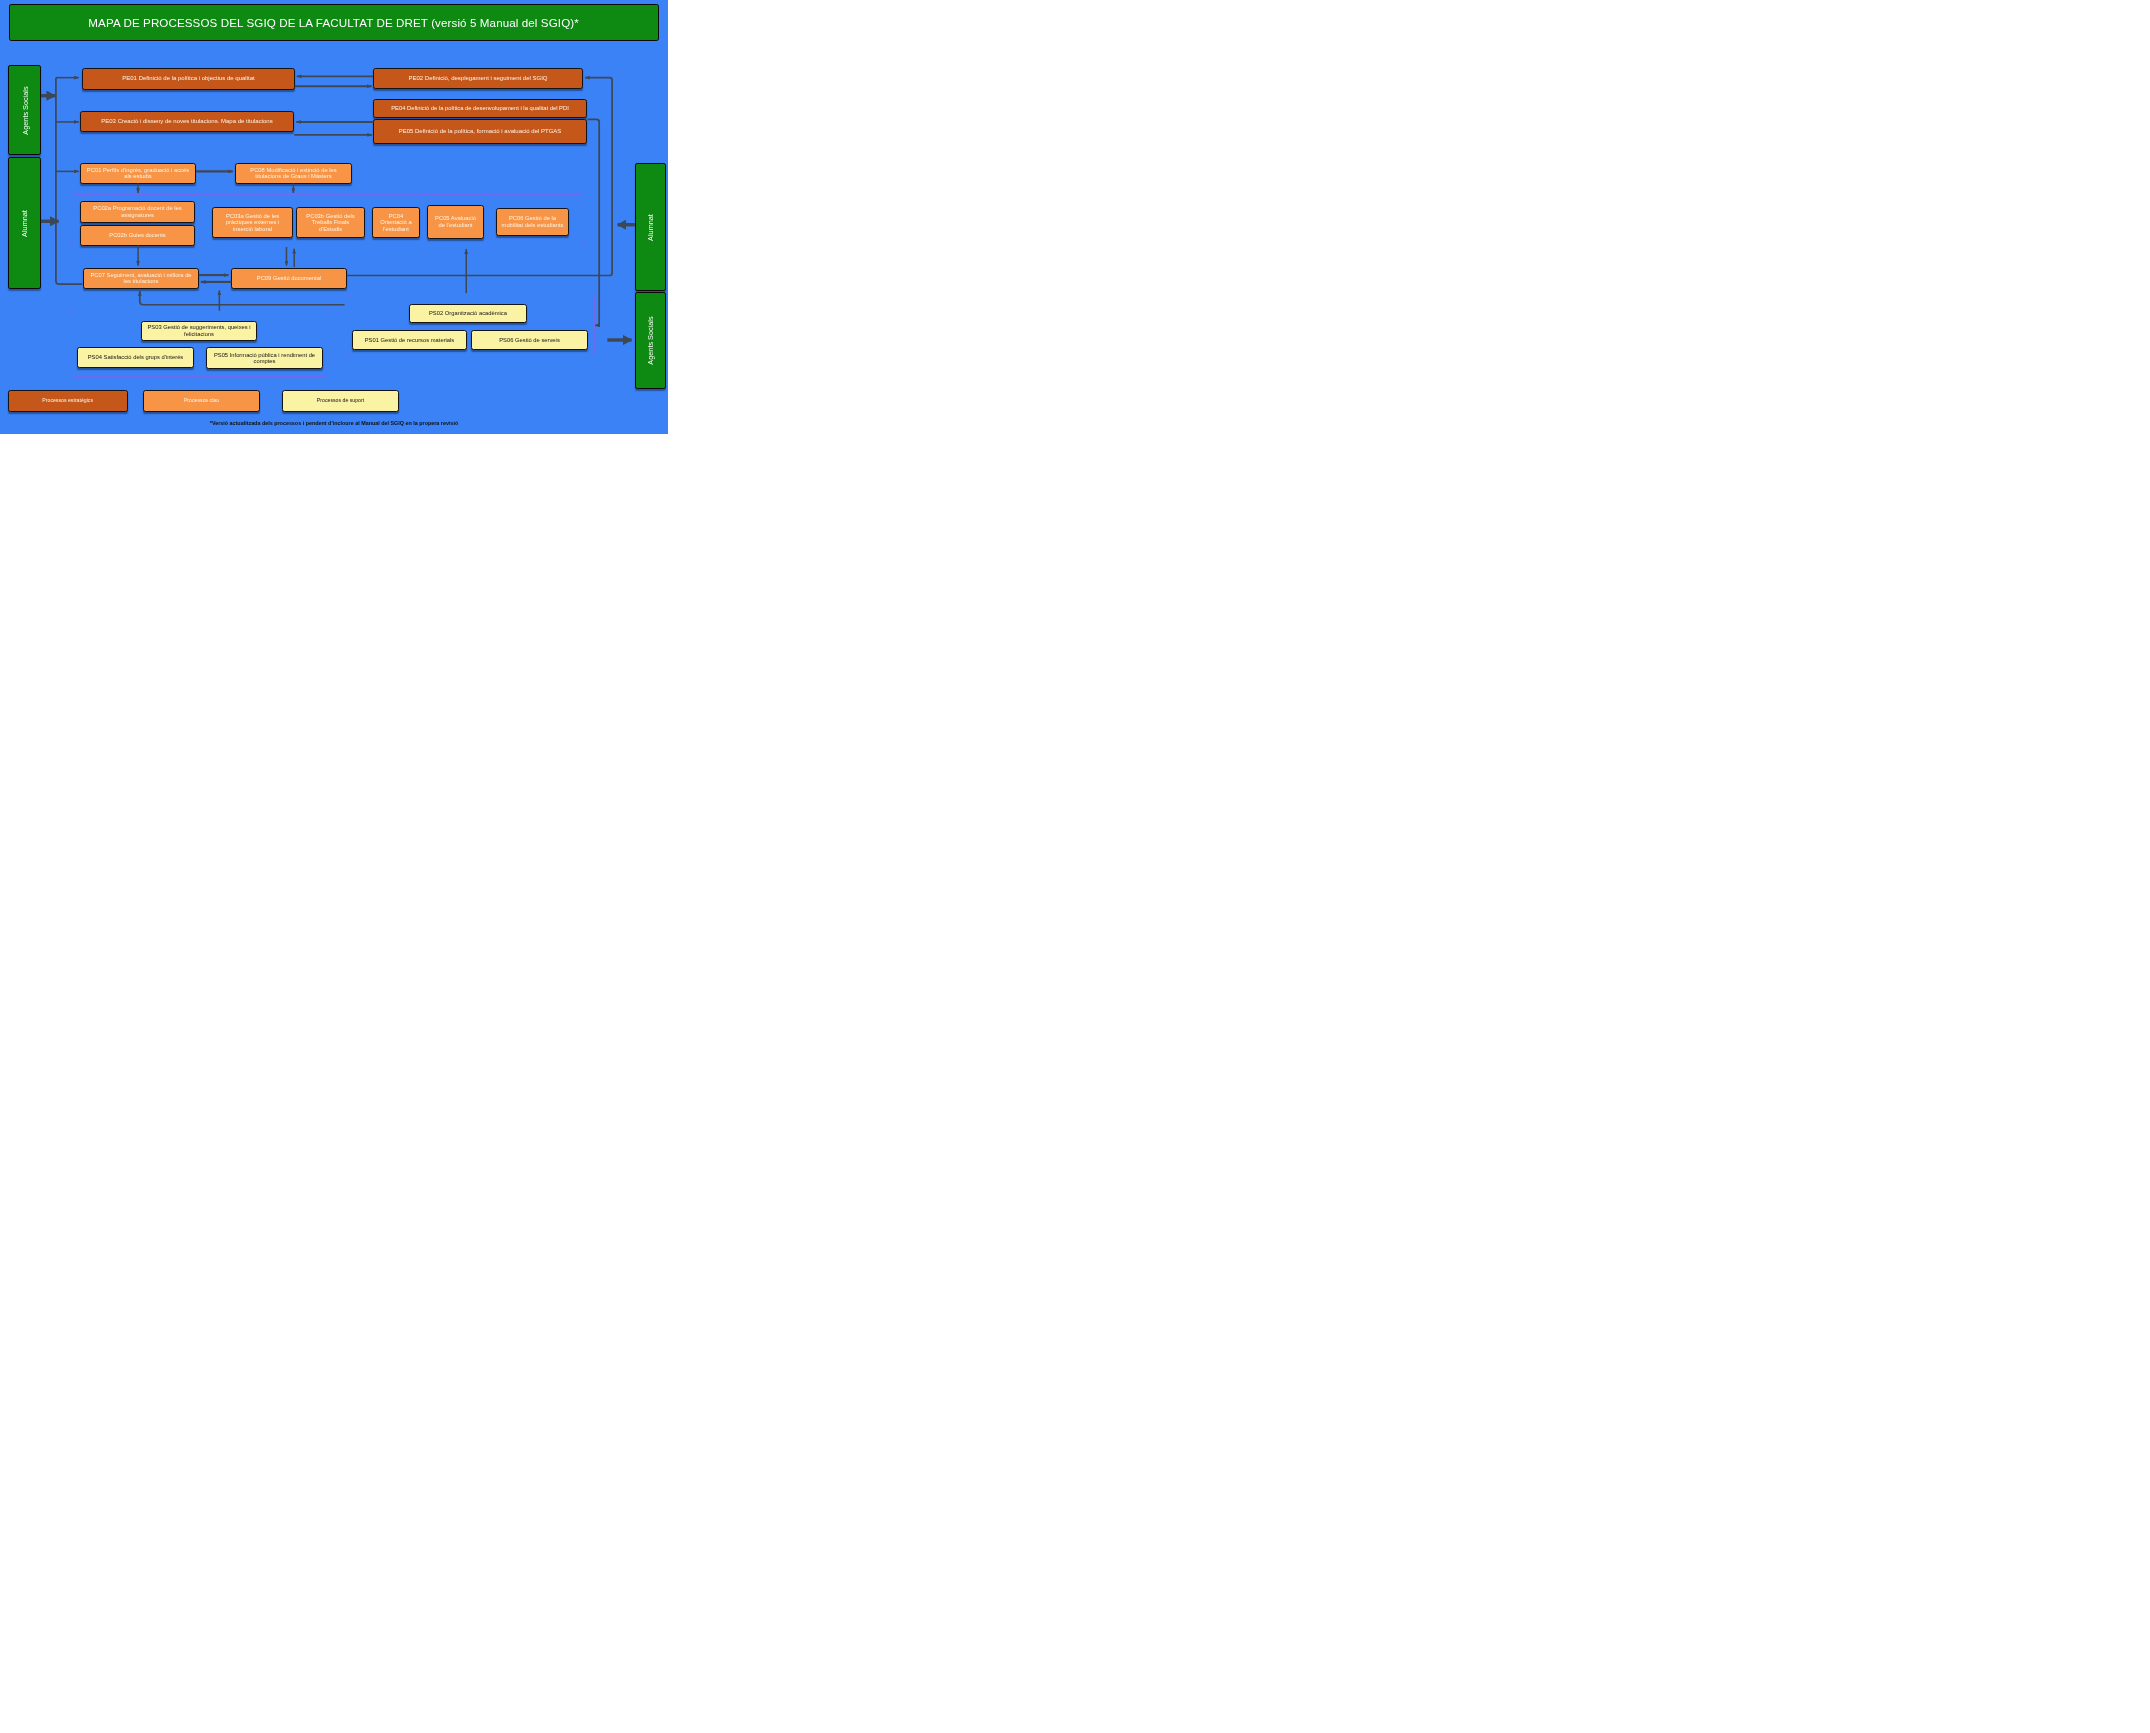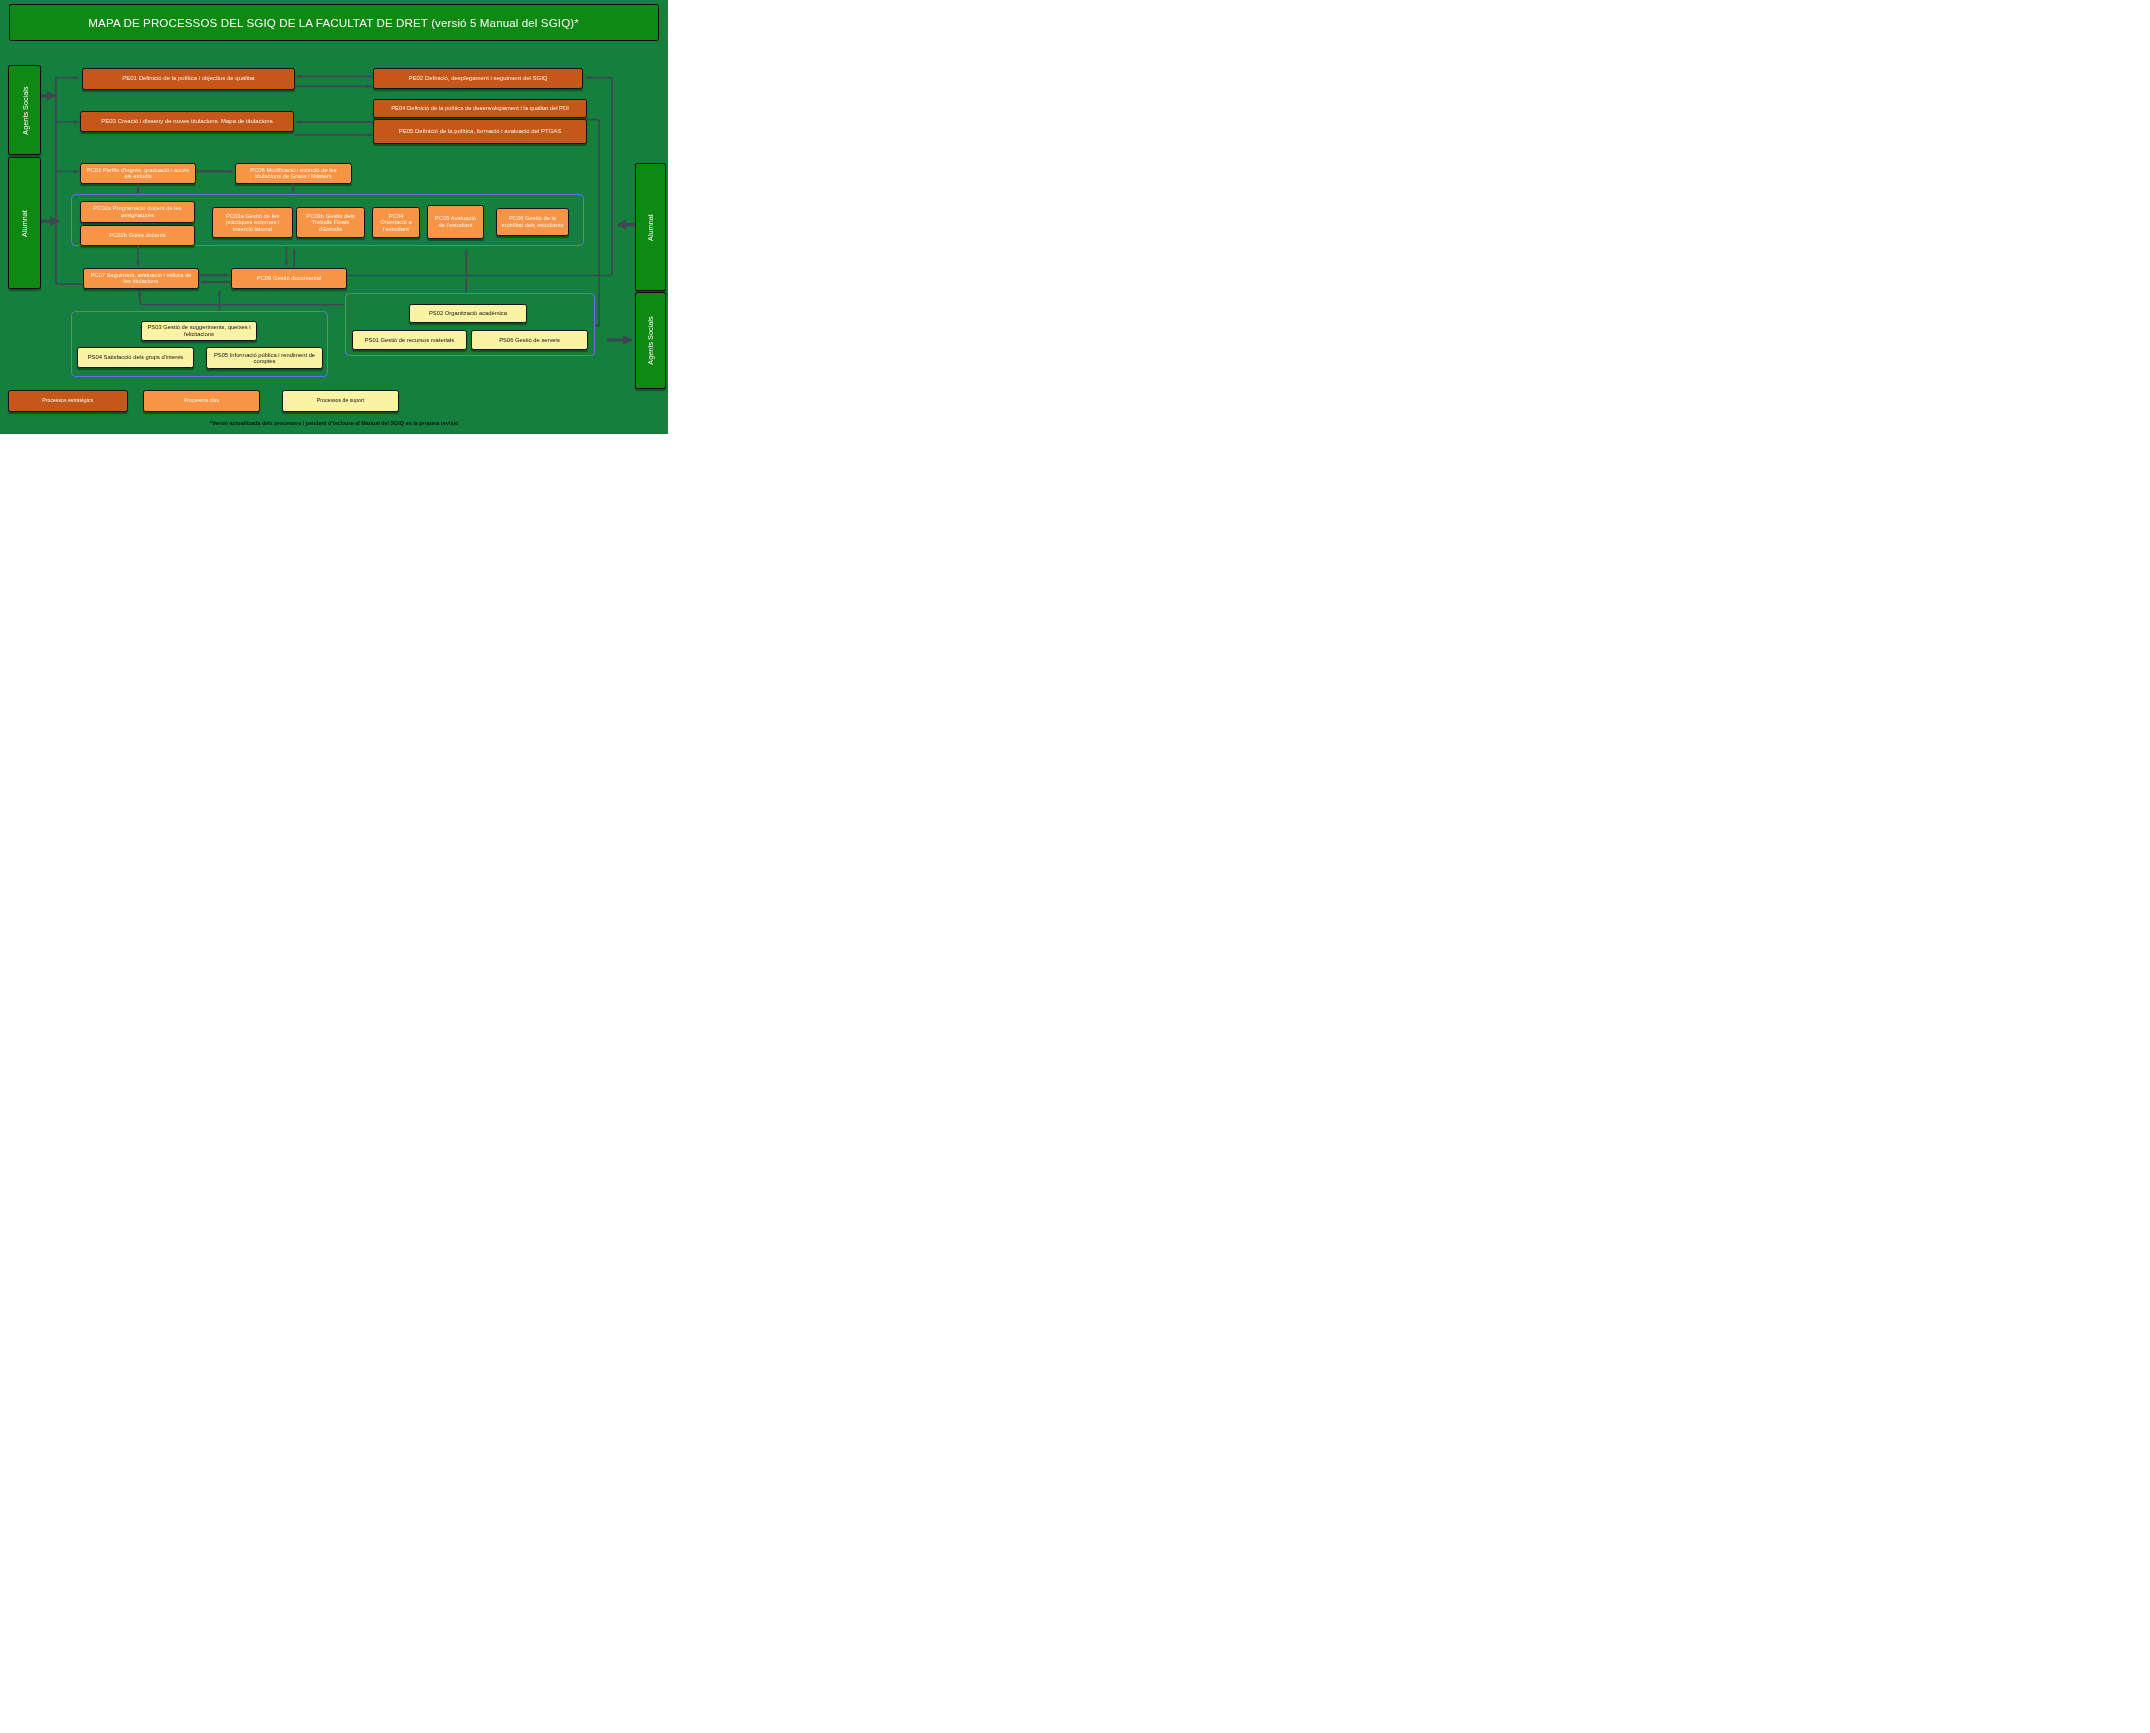--- a/index.html
+++ b/index.html
@@ -1,16 +1,16 @@
 <!DOCTYPE html>
 <html style="font-size:6.9px"><head>
 <meta charset="utf-8">
 <style>
   html,body{margin:0;padding:0;background:#ffffff;font-family:"Liberation Sans",sans-serif;}
-  #stage{position:relative;width:668px;height:434px;background:#15803d;overflow:hidden;}
+  #stage{position:relative;width:668px;height:434px;background:#3b82f6;overflow:hidden;}
   .box{position:absolute;display:flex;align-items:center;justify-content:center;text-align:center;
        border:0.9px solid #141414;border-radius:2.6px;box-sizing:border-box;line-height:1.15;
        box-shadow:0 1.3px 1.3px rgba(0,0,0,.38);padding:0.9px 3.4px;}
   .strategic{background:#C5571B;color:#FCF4E6;font-size:6px;}
   .key{background:#F79445;color:#FCF4E6;font-size:5.8px;}
   .support{background:#FAF3A3;color:#151515;font-size:5.8px;}
   .bar{position:absolute;background:#0E8A12;color:#FBFFFB;border:0.9px solid #0a0a0a;border-radius:2.2px;
        display:flex;align-items:center;justify-content:center;box-sizing:border-box;
        box-shadow:0 1.3px 1.3px rgba(0,0,0,.35);}
   .bar span{transform:rotate(-90deg);white-space:nowrap;font-size:7.3px;}

